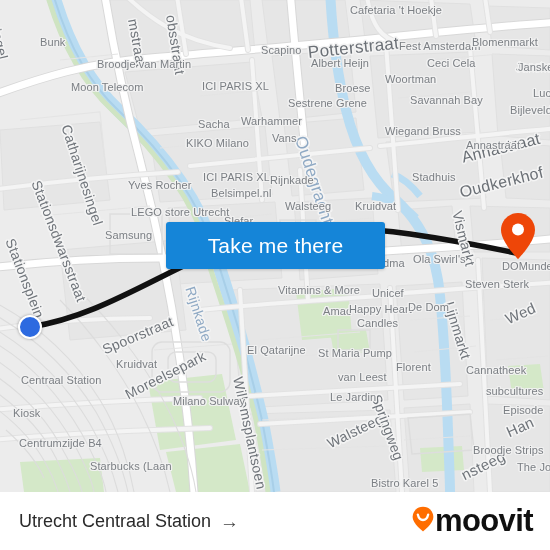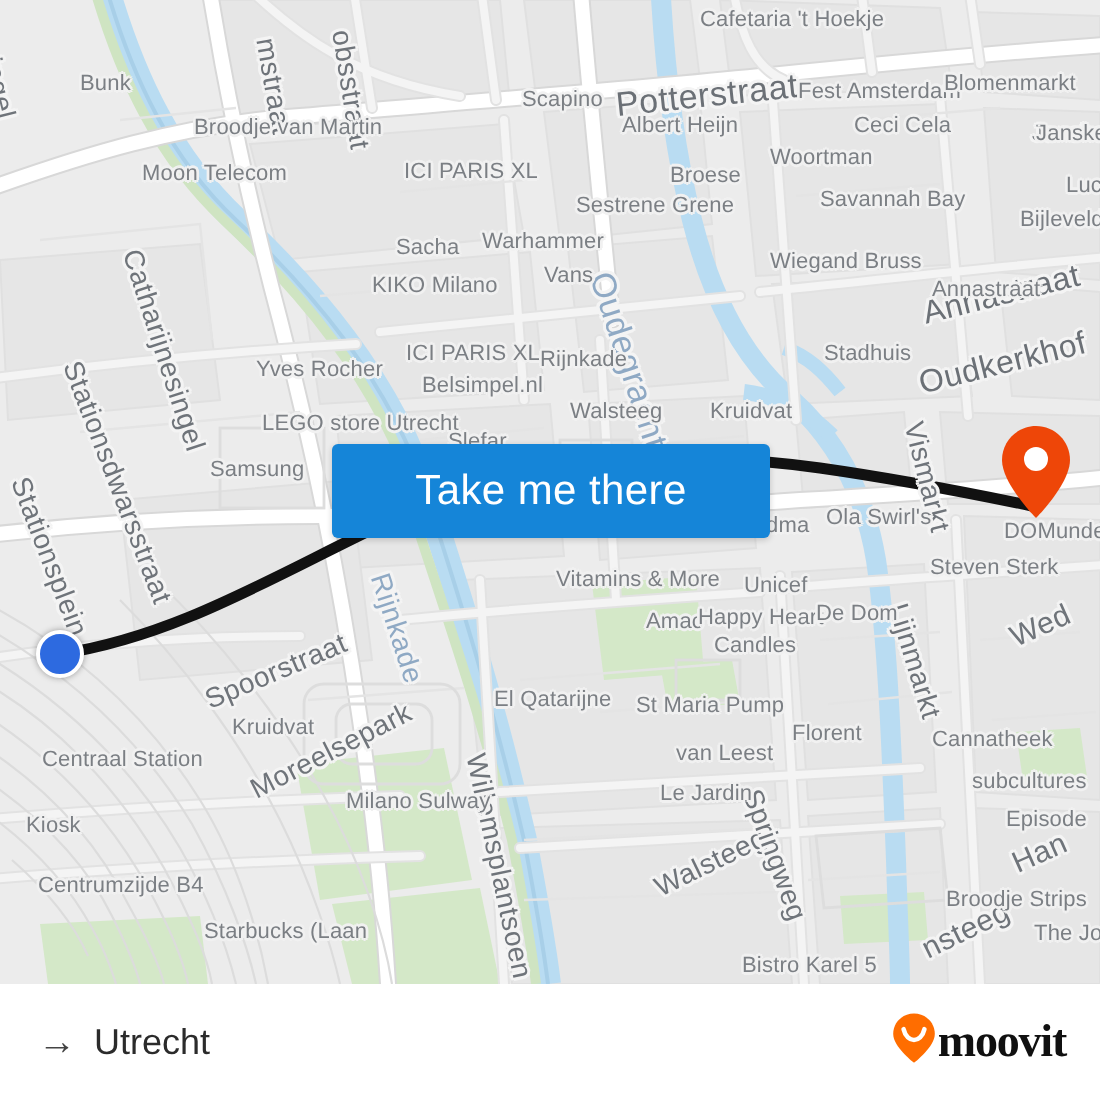--- a/index.html
+++ b/index.html
@@ -86,21 +86,21 @@
     display:flex;align-items:center;justify-content:space-between;
     padding:0 17px 0 19px;box-sizing:border-box;
   }
   #route-summary{
     display:flex;align-items:center;gap:9px;
     font-size:18px;color:#2b2b2b;
   }
   #route-summary .arrow{font-size:19px;color:#444;line-height:1;}
   #moovit-logo{display:flex;align-items:center;gap:1px;}
   #moovit-logo .wordmark{
-    font-size:23px;font-weight:bold;color:#101010;letter-spacing:-.6px;font-family:Liberation Serif, serif;
+    font-size:31px;font-weight:bold;color:#101010;letter-spacing:-.6px;
   }
 </style>
 </head>
 <body>
 
 <div id="app">
 
   <div id="map">
 
     <svg width="550" height="492" viewBox="0 0 550 492">
@@ -350,42 +350,42 @@
         <div class="poi" style="left: 338px; top: 372px;">van Leest</div>
         <div class="poi" style="left: 330px; top: 392px;">Le Jardin</div>
         <div class="poi" style="left: 116px; top: 359px;">Kruidvat</div>
         <div class="poi" style="left: 173px; top: 396px;">Milano Sulway</div>
         <div class="poi" style="left: 21px; top: 375px;">Centraal Station</div>
         <div class="poi" style="left: 19px; top: 390px; margin-top: 48px;">Centrumzijde B4</div>
         <div class="poi" style="left: 13px; top: 408px;">Kiosk</div>
         <div class="poi" style="left: 473px; top: 445px;">Broodje Strips</div>
         <div class="poi" style="left: 517px; top: 462px;">The Joker</div>
         <div class="poi" style="left: 361px; top: 478px; margin-left: 10px;">Bistro Karel 5</div>
-        <div class="poi" style="left: 102px; top: 461px;">Starbucks (Laan</div>
+        <div class="poi" style="left: 90px; top: 461px;">Starbucks (Laan</div>
         <div class="poi" style="left: 533px; top: 88px;">Luc</div>
         <div class="poi" style="left: 518px; top: 62px;">Janskerk</div>
       </div>
 
     <div id="origin-marker"></div>
 
     <div id="dest-marker">
       <svg width="36" height="48" viewBox="0 0 36 48">
         <path d="M18,1 C8.6,1 1,8.6 1,18 C1,30 18,47 18,47 C18,47 35,30 35,18 C35,8.6 27.4,1 18,1 Z" fill="#ee4608"></path>
         <circle cx="18" cy="17.5" r="6" fill="#ffffff"></circle>
       </svg>
     </div>
 
     <button id="take-me-there">Take me there</button>
 
   </div>
 
   <div id="footer">
     <div id="route-summary">
+      <span>Utrecht Centraal Station</span>
       <span class="arrow">→</span>
-      <span>Utrecht</span>
     </div>
     <div id="moovit-logo">
       <span>
         <svg width="22" height="26" viewBox="0 0 22 26">
           <path d="M11,0.8 C5.1,0.8 0.6,5.3 0.6,11 C0.6,17.5 11,25.4 11,25.4 C11,25.4 21.4,17.5 21.4,11 C21.4,5.3 16.9,0.8 11,0.8 Z" fill="#ff6d00"></path>
           <path d="M5.8,8.6 C6.6,12.2 9.0,14.0 11.0,14.0 C13.0,14.0 15.4,12.2 16.2,8.6" fill="none" stroke="#ffffff" stroke-width="2.3" stroke-linecap="round"></path>
         </svg>
       </span>
       <span class="wordmark">moovit</span>
     </div>

